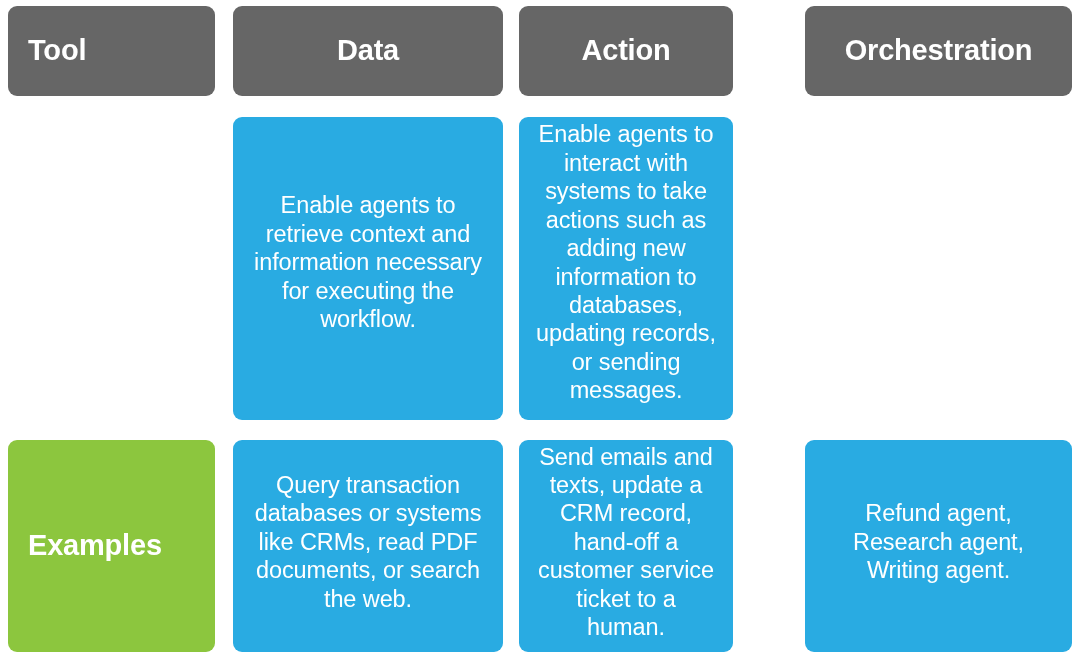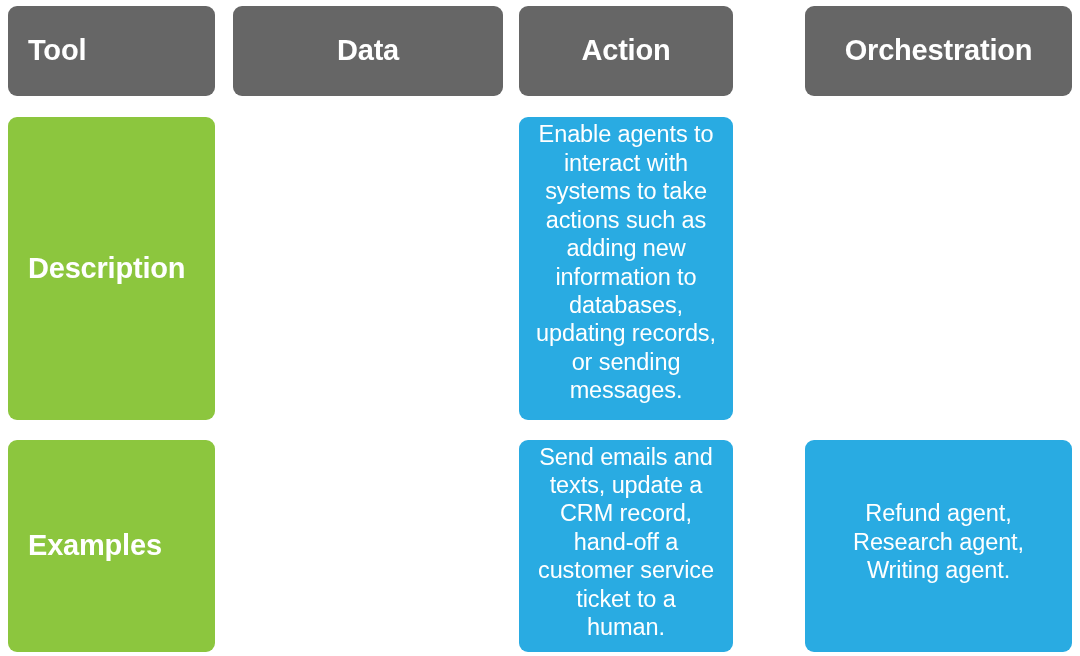--- a/index.html
+++ b/index.html
@@ -114,34 +114,37 @@
   </div>
 
   <div class="cell c-gray col-3 row-head t-head-center">
     <span class="head-text">Action</span>
   </div>
 
   <div class="cell c-gray col-4 row-head t-head-center">
     <span class="head-text">Orchestration</span>
   </div>
 
-  <div class="cell c-green col-1 row-desc t-rowlabel">
-    <span class="rowlabel-text">Description</span>
+
+  <div class="cell c-blue col-2 row-desc t-body">
+    <span class="body-text">Enable agents to retrieve context and information necessary for executing the workflow.</span>
   </div>
-
 
   <div class="cell c-blue col-3 row-desc t-body">
     <span class="body-text">Enable agents to interact with systems to take actions such as adding new information to databases, updating records, or sending messages.</span>
   </div>
 
 
   <div class="cell c-green col-1 row-ex t-rowlabel">
     <span class="rowlabel-text">Examples</span>
   </div>
 
+  <div class="cell c-blue col-2 row-ex t-body">
+    <span class="body-text">Query transaction databases or systems like CRMs, read PDF documents, or search the web.</span>
+  </div>
 
   <div class="cell c-blue col-4 row-ex t-body">
     <span class="body-text">Refund agent, Research agent, Writing agent.</span>
   </div>
 
   <div class="cell c-blue col-3 row-ex t-body">
     <span class="body-text">Send emails and texts, update a CRM record, hand-off a customer service ticket to a human.</span>
   </div>
 
 </div>

